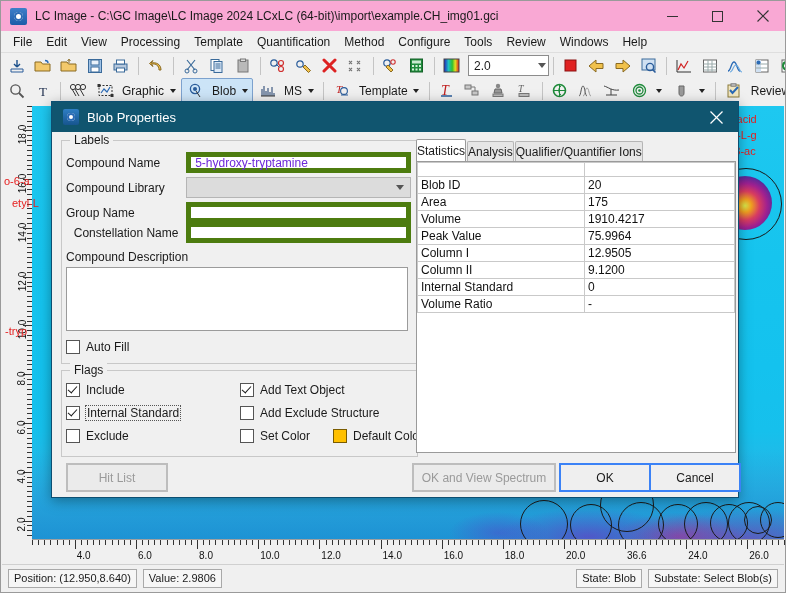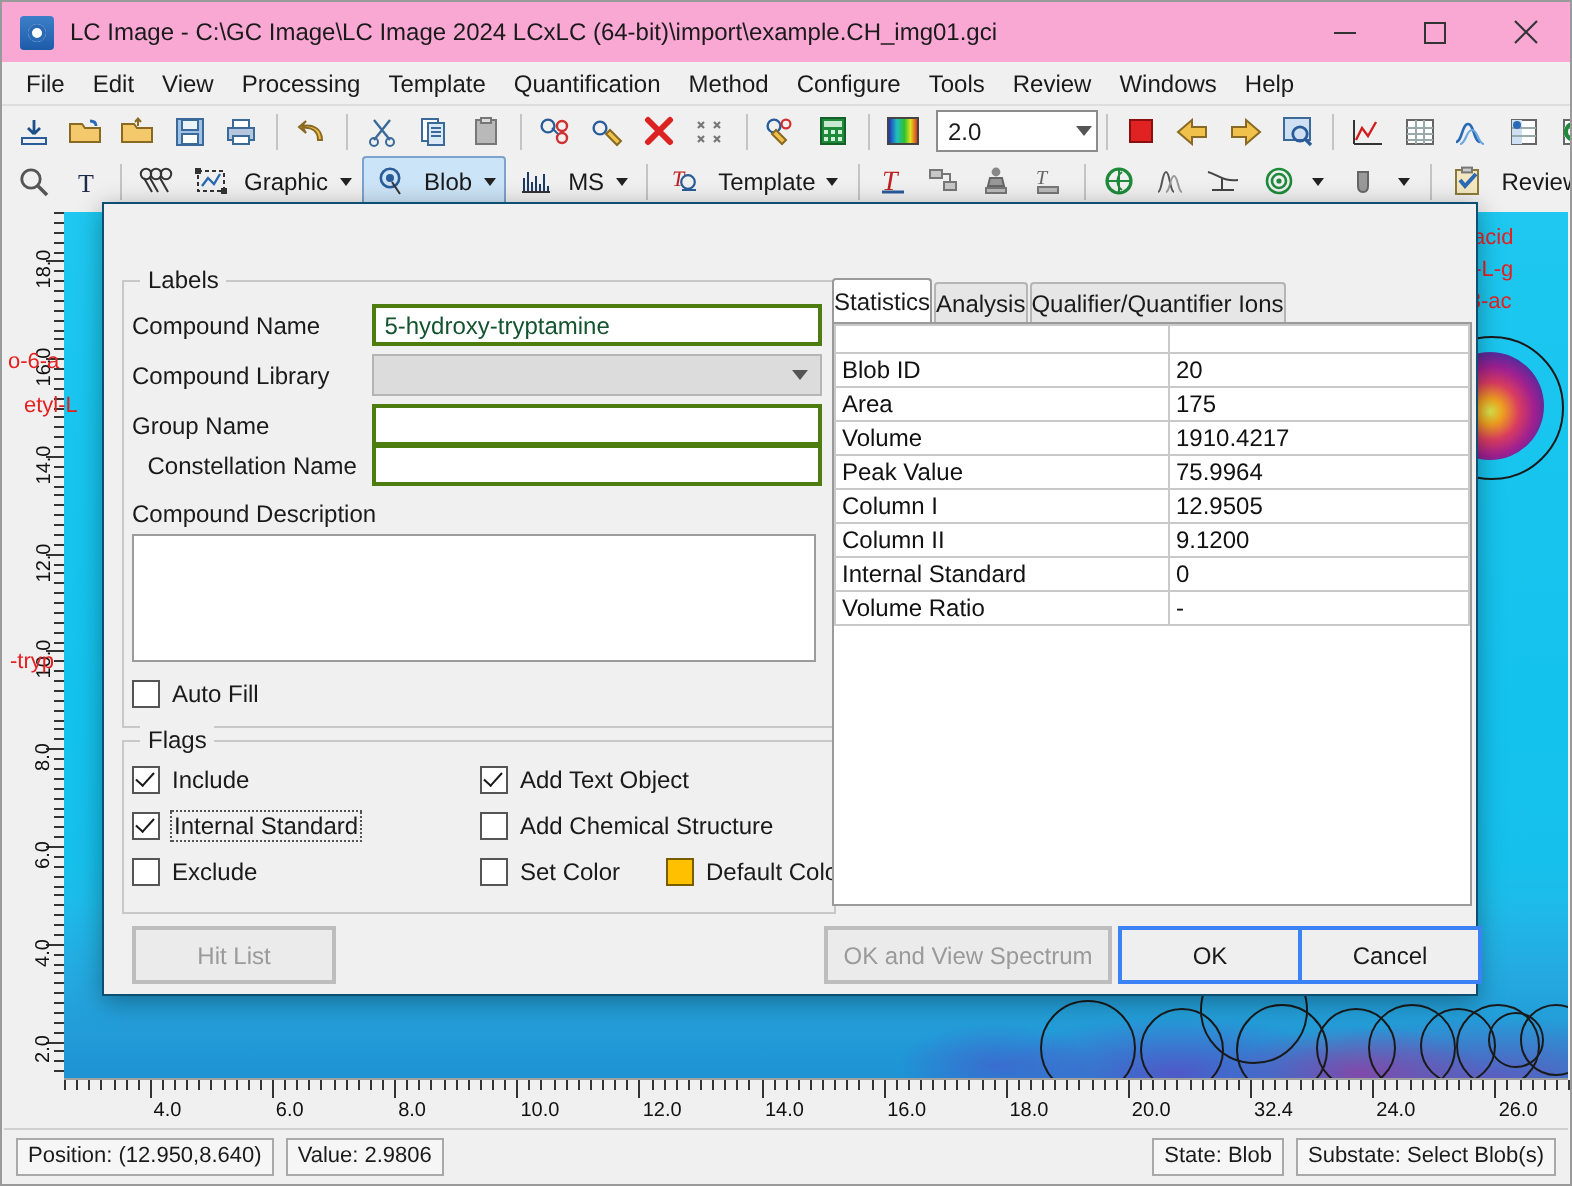--- a/index.html
+++ b/index.html
@@ -204,22 +204,22 @@
     position:absolute; border:1px solid #c8c8c8;
   }
   .group > .legend {
     position:absolute; top:-8px; left:8px; background:#f0f0f0;
     padding:0 4px; font-size:12px; color:#1a1a1a;
   }
 
   .frow { position:absolute; display:flex; align-items:center; }
   .flabel { font-size:12px; color:#1a1a1a; white-space:nowrap; }
   .finput {
-    border:2px solid #4d7c0f; background:#fff; height:21px;
-    font-size:12px; color:#14532d; padding:0 4px; box-sizing:border-box;
+    border:5px solid #4d7c0f; background:#fff; height:21px;
+    font-size:12px; color:#6d28d9; padding:0 4px; box-sizing:border-box;
     display:flex; align-items:center;
   }
   .fselect {
     border:1px solid #b5b5b5; background:#dcdcdc; height:21px;
     box-sizing:border-box; display:flex; align-items:center; justify-content:flex-end;
     padding-right:6px;
   }
   .chev { width:0;height:0;border-left:4px solid transparent;border-right:4px solid transparent;border-top:5px solid #555; }
   .ftextarea{
     border:1px solid #9b9b9b; background:#fff; box-sizing:border-box;
@@ -909,21 +909,21 @@
         <div class="htick min" style="left: 752px;"></div>
         <div class="hlabel" style="left: 44.7967px;">4.0</div>
         <div class="hlabel" style="left: 105.935px;">6.0</div>
         <div class="hlabel" style="left: 167.073px;">8.0</div>
         <div class="hlabel" style="left: 228.211px;">10.0</div>
         <div class="hlabel" style="left: 289.35px;">12.0</div>
         <div class="hlabel" style="left: 350.488px;">14.0</div>
         <div class="hlabel" style="left: 411.626px;">16.0</div>
         <div class="hlabel" style="left: 472.764px;">18.0</div>
         <div class="hlabel" style="left: 533.902px;">20.0</div>
-        <div class="hlabel" style="left: 595.041px;">32.4</div>
+        <div class="hlabel" style="left: 595.041px;">36.6</div>
         <div class="hlabel" style="left: 656.179px;">24.0</div>
         <div class="hlabel" style="left: 717.317px;">26.0</div>
       </div>
     <div class="ruler-corner"></div>
 
     <div class="plot-annot" style="left:2px; top:69px;">o-6-a</div>
     <div class="plot-annot" style="left:10px; top:91px;">etyl-L</div>
     <div class="plot-annot" style="left:3px; top:219px;">-tryp</div>
     <div class="plot-annot" style="left:726px; top:7px;">c acid</div>
     <div class="plot-annot" style="left:718px; top:23px;">etyl-L-g</div>
@@ -932,20 +932,30 @@
 
   <div class="statusbar">
     <div class="status-cell">Position: (12.950,8.640)</div>
     <div class="status-cell">Value: 2.9806</div>
     <div class="spacer"></div>
     <div class="status-cell">State: Blob</div>
     <div class="status-cell" style="margin-right:6px;">Substate: Select Blob(s)</div>
   </div>
 
   <div class="dialog">
+    <div class="dlg-title">
+      <div class="dicon"></div>
+      <div class="dtext">Blob Properties</div>
+      <div class="dlg-close">
+        <svg width="13" height="13" viewBox="0 0 13 13">
+            <line x1="0.5" y1="0.5" x2="12.5" y2="12.5" stroke="#fff" stroke-width="1.3"></line>
+            <line x1="12.5" y1="0.5" x2="0.5" y2="12.5" stroke="#fff" stroke-width="1.3"></line>
+          </svg>
+      </div>
+    </div>
 
     <div class="dlg-body">
 
       <div class="group" style="left:9px; top:8px; width:355px; height:222px;">
         <span class="legend">Labels</span>
       </div>
 
       <div class="frow" style="left:14px; top:20px; width:345px;">
         <span class="flabel" style="width:122px;">Compound Name</span>
         <span class="finput" style="width:228px;">5-hydroxy-tryptamine</span>
@@ -992,21 +1002,21 @@
         <span class="cbbox"></span>
         <span class="cblabel">Exclude</span>
       </div>
 
       <div class="cb" style="left:188px; top:251px;">
         <span class="cbbox checked"></span>
         <span class="cblabel">Add Text Object</span>
       </div>
       <div class="cb" style="left:188px; top:274px;">
         <span class="cbbox"></span>
-        <span class="cblabel">Add Chemical Structure</span>
+        <span class="cblabel">Add Exclude Structure</span>
       </div>
       <div class="cb" style="left:188px; top:297px;">
         <span class="cbbox"></span>
         <span class="cblabel">Set Color</span>
       </div>
       <div class="cb" style="left:281px; top:297px;">
         <span class="swatch"></span>
         <span class="cblabel">Default Color</span>
       </div>
 

